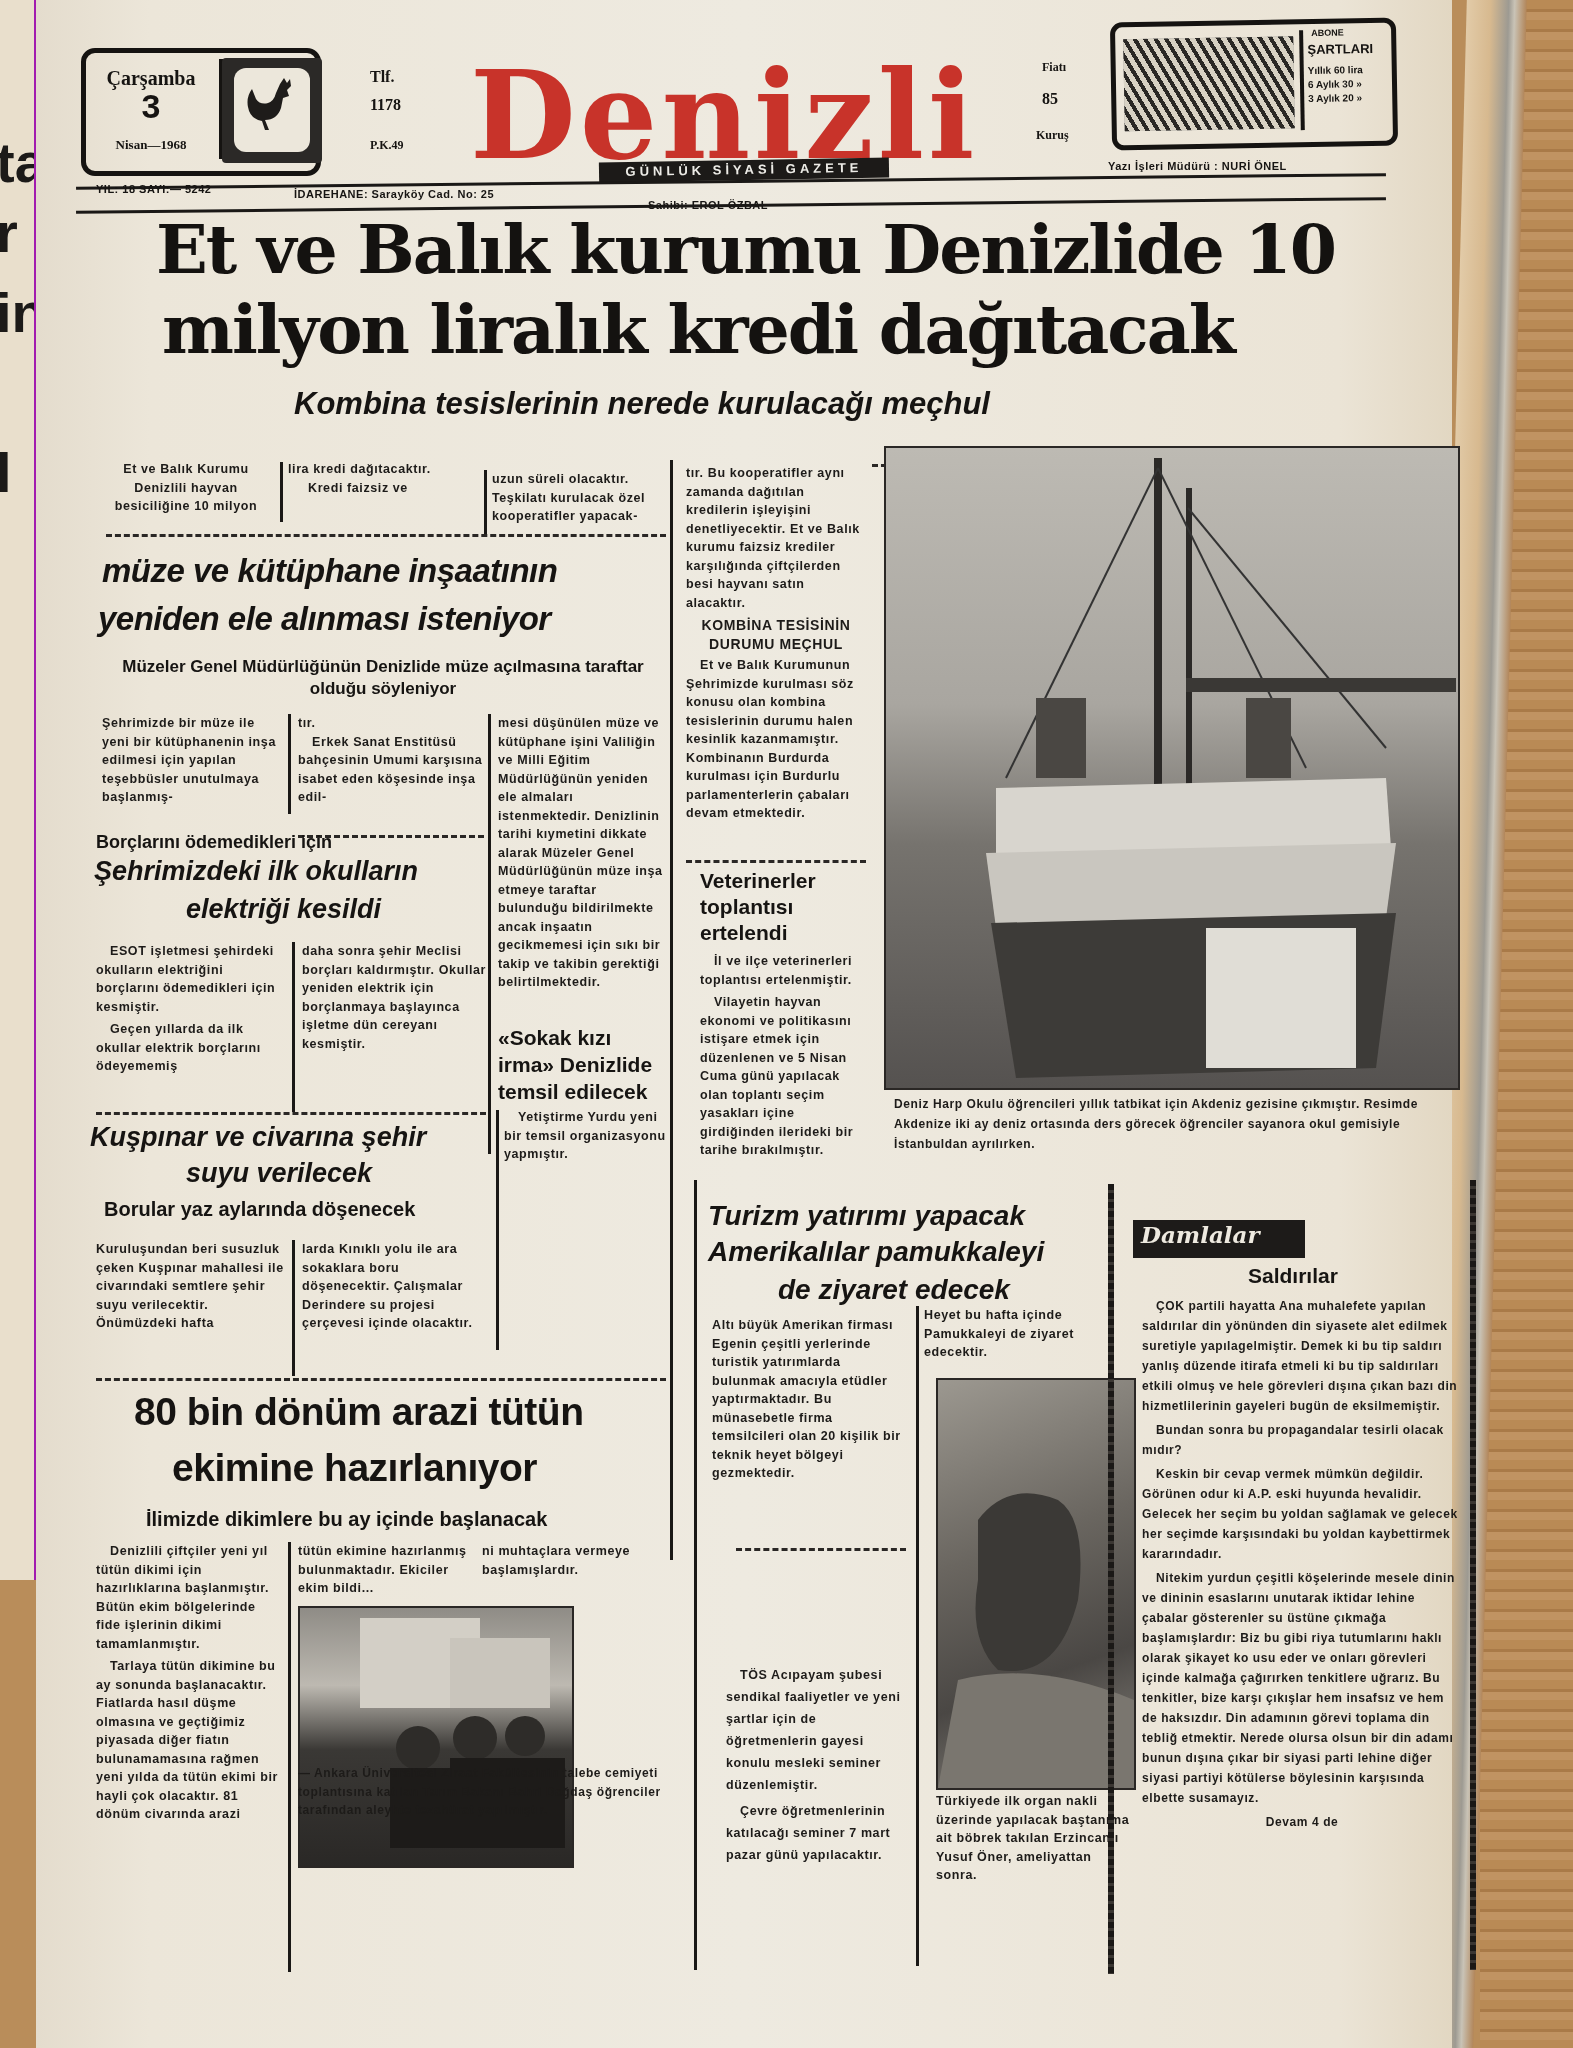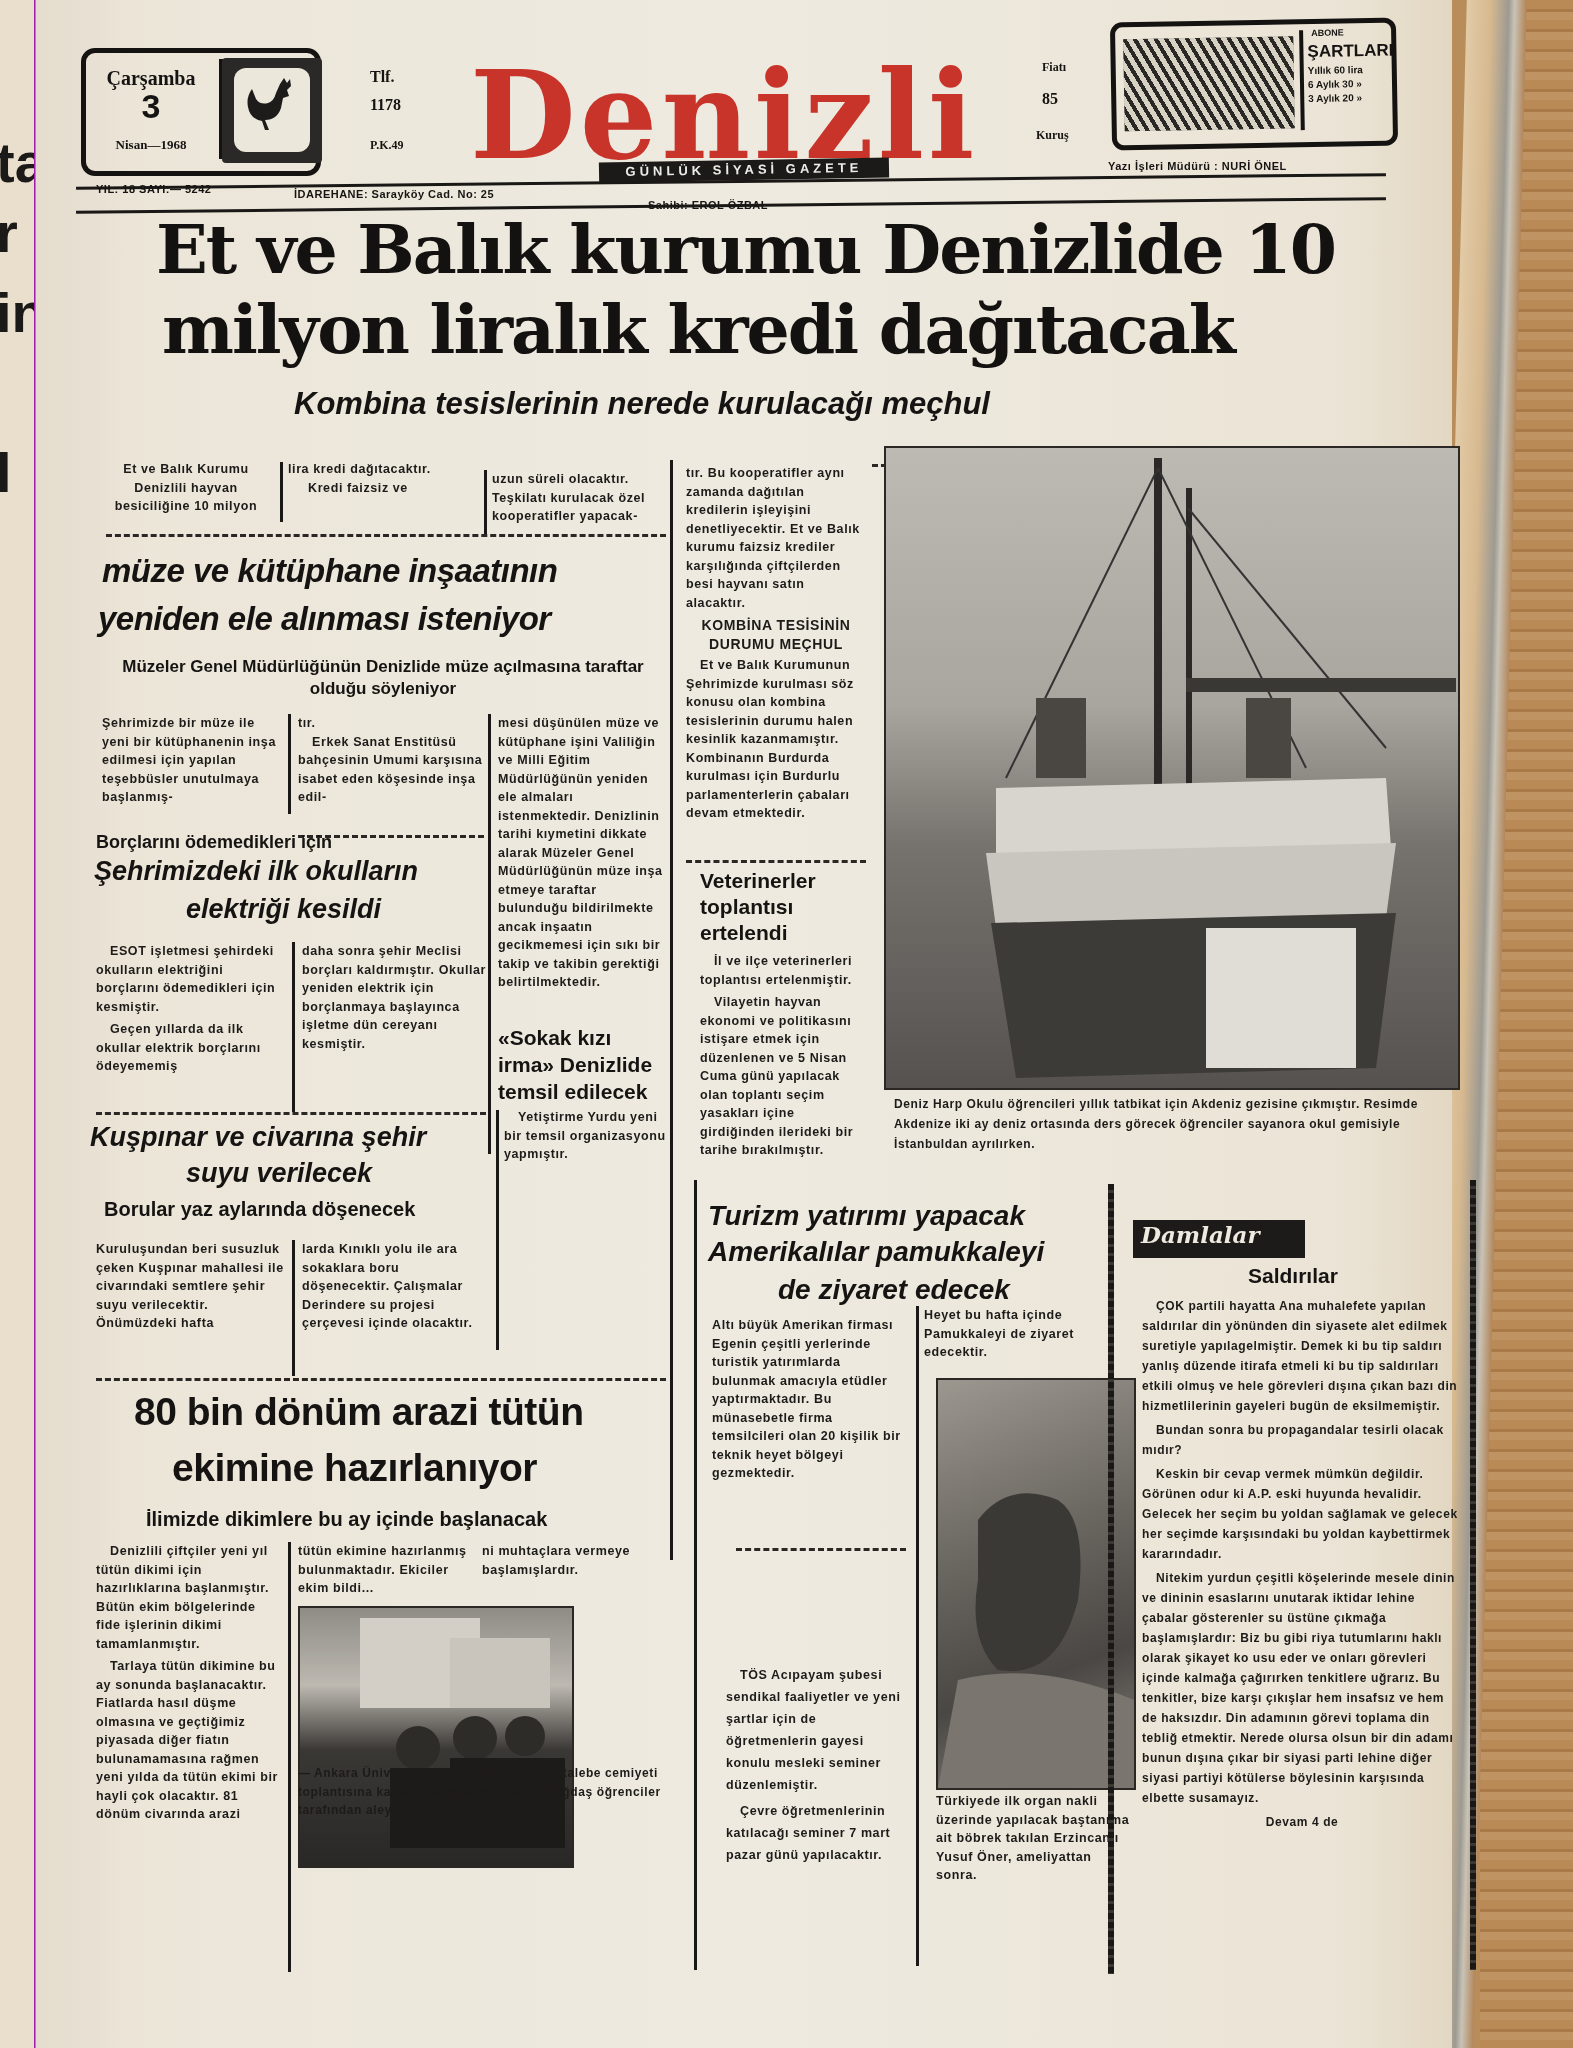--- a/index.html
+++ b/index.html
@@ -1,19 +1,19 @@
 <!DOCTYPE html>
 <html><head>
 <meta charset="utf-8">
 <style>
   html,body{margin:0;padding:0;}
   body{width:1573px;height:2048px;position:relative;overflow:hidden;background:#b98d5a;font-family:"Liberation Serif",serif;color:#161412;}
   .wood{position:absolute;left:1480px;top:0;width:93px;height:2048px;background:repeating-linear-gradient(180deg,#b98a55 0 9px,#a97a48 9px 12px,#c09362 12px 20px);}
   .stack{position:absolute;left:1440px;top:0;width:60px;height:2048px;background:linear-gradient(90deg,#e2cba8 0,#d7b98f 40%,#9d9a92 70%,#c9c3b6 80%,#b2865a 100%);transform:skewX(-1.5deg);}
-  .prevpage{position:absolute;left:0;top:0;width:34px;height:2048px;background:#e9dfcc;border-right:1px solid #a21caf;overflow:hidden;}
+  .prevpage{position:absolute;left:0;top:0;width:34px;height:1580px;background:#e9dfcc;border-right:5px solid #a21caf;overflow:hidden;}
   .prevpage span{position:absolute;left:-4px;font-family:"Liberation Sans",sans-serif;font-weight:bold;font-size:56px;color:#1c1a18;}
   .paper{position:absolute;left:36px;top:0;width:1416px;height:2048px;background:linear-gradient(90deg,#e4dccd 0,#ece6d9 8%,#eeeae0 50%,#ebe4d6 92%,#e2d7c2 100%);}
   .abs{position:absolute;}
   .sans{font-family:"Liberation Sans",sans-serif;}
   .cond{font-family:"Liberation Sans",sans-serif;font-weight:bold;transform-origin:left top;}
   .body{font-family:"Liberation Sans",sans-serif;font-weight:bold;font-size:12.5px;line-height:18.5px;letter-spacing:0.6px;color:#1d1b19;}
   .body p{margin:0 0 4px 0;text-indent:14px;}
   .vline{position:absolute;width:3px;background:#1a1816;}
   .hline{position:absolute;height:3px;background:#1a1816;}
   .dash{position:absolute;height:0;border-top:3px dashed #2a2725;}
@@ -67,21 +67,21 @@
   <div class="abs gunluk">GÜNLÜK SİYASİ GAZETE</div>
 
   <div class="abs" style="left:1006px;top:60px;font-weight:bold;font-size:12px;">Fiatı</div>
   <div class="abs" style="left:1006px;top:90px;font-weight:bold;font-size:16px;">85</div>
   <div class="abs" style="left:1000px;top:128px;font-weight:bold;font-size:12px;">Kuruş</div>
 
   <div class="abs adbox">
     <div class="img"></div>
     <div class="abs" style="left:184px;top:6px;width:4px;height:100px;background:#151311;"></div>
     <div class="abs sans" style="left:196px;top:4px;font-size:9px;font-weight:bold;">ABONE</div>
-    <div class="abs sans" style="left:192px;top:18px;font-size:17px;font-weight:bold;">ŞARTLARI</div>
+    <div class="abs sans" style="left:192px;top:18px;font-size:13px;font-weight:bold;">ŞARTLARI</div>
     <div class="abs sans" style="left:192px;top:40px;font-size:10px;font-weight:bold;line-height:14px;">
       <div>Yıllık 60 lira</div>
       <div>6 Aylık 30 »</div>
       <div>3 Aylık 20 »</div>
     </div>
   </div>
 
   <div class="hline" style="left:40px;top:180px;width:1310px;transform:rotate(-0.6deg);"></div>
   <div class="abs ed-line" style="left:60px;top:183px;">YIL: 18  SAYI:— 5242</div>
   <div class="abs ed-line" style="left:252px;top:188px;padding-left:6px;">İDAREHANE: Sarayköy Cad. No: 25</div>

